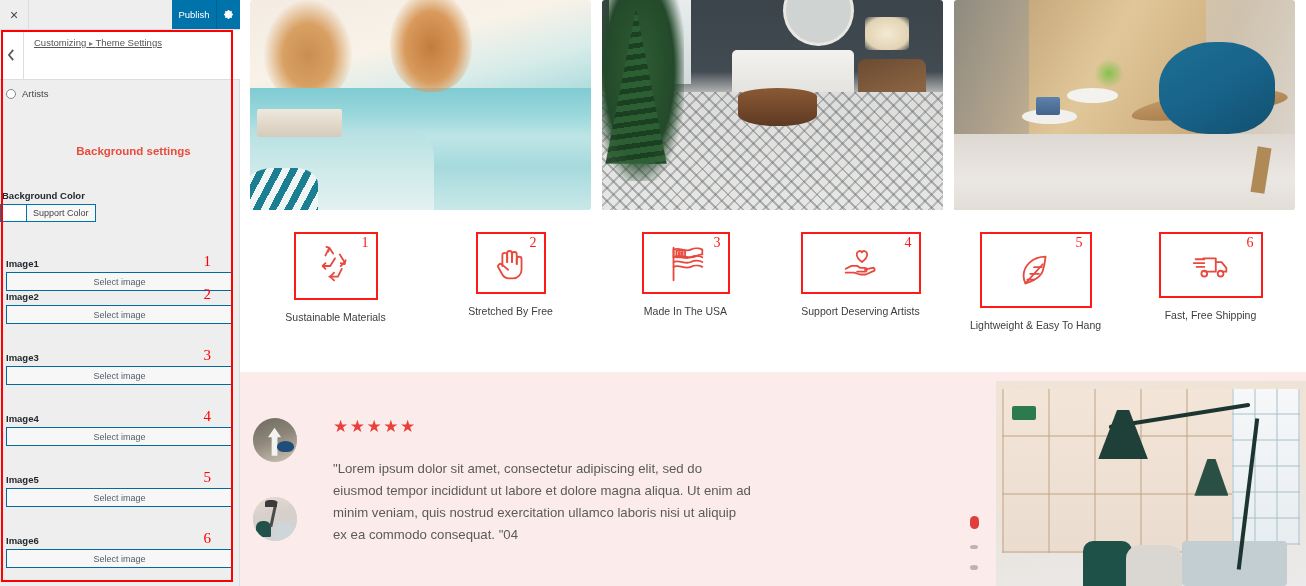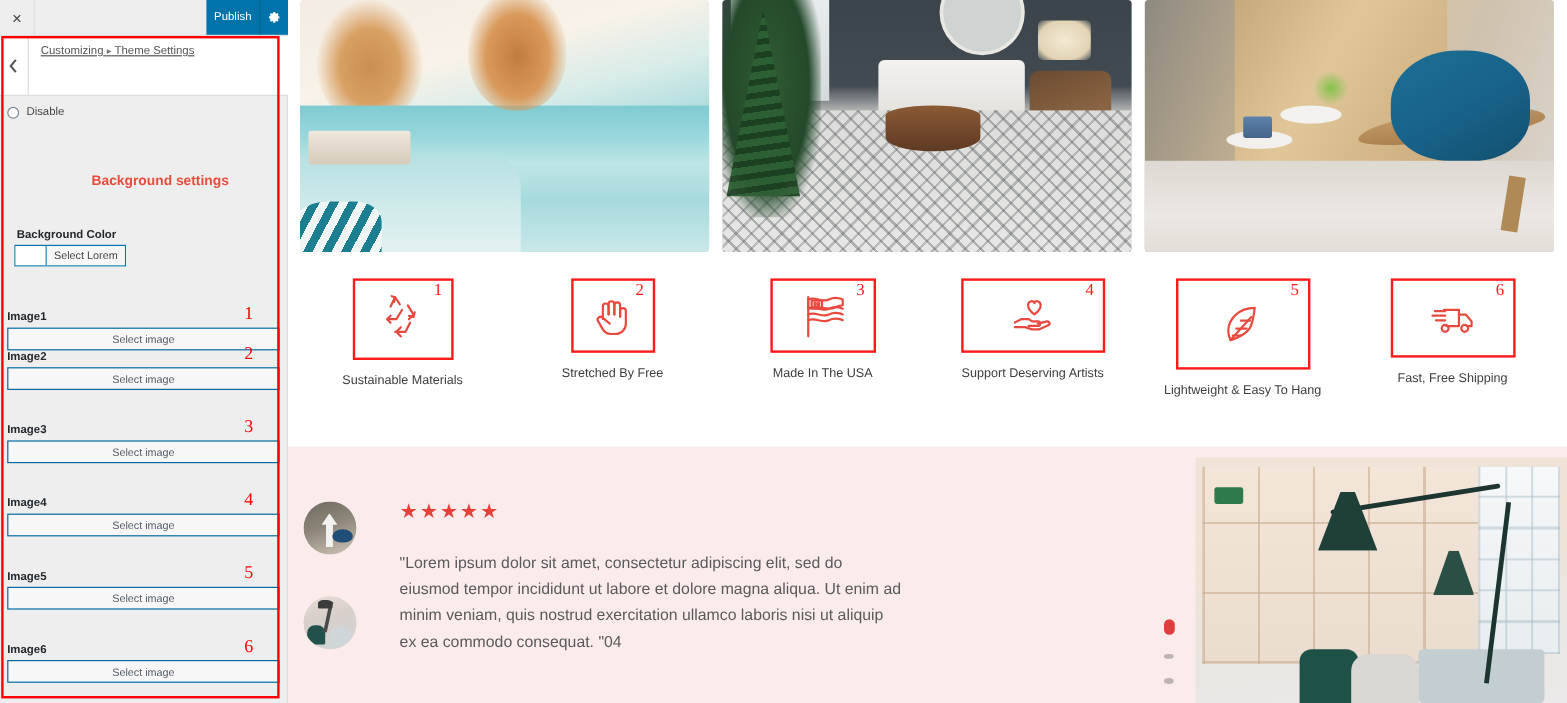--- a/index.html
+++ b/index.html
@@ -95,21 +95,21 @@
     margin: 42px 0 0 0;
     padding-left: 28px;
   }
 
   .cz-label {
     font-size: 9.5px;
     color: #23282d;
     font-weight: bold;
     margin: 0 0 3px 2px;
   }
-  .cz-color-group { margin-top: 33px; padding: 0 12px; }
+  .cz-color-group { margin-top: 33px; padding: 0 0; }
   .cz-color-picker {
     display: inline-flex; align-items: stretch;
     border: 1px solid #0073aa;
     height: 18px;
     background: #fff;
   }
   .cz-color-swatch {
     width: 26px; background: #ffffff; border-right: 1px solid #0073aa;
   }
   .cz-color-btn {
@@ -432,30 +432,30 @@
       </div>
       <div class="cz-header-text">
         <div class="cz-breadcrumb"><span>Customizing</span> <span class="sep">▸</span> <span>Theme Settings</span></div>
       </div>
     </div>
 
     <div class="cz-body">
 
       <div class="cz-checkbox-row">
         <span class="cz-radio"></span>
-        <span class="cz-checkbox-label">Disable</span>
+        <span class="cz-checkbox-label">Artists</span>
       </div>
 
       <div class="cz-section-heading">Background settings</div>
 
       <div class="cz-color-group">
         <div class="cz-label">Background Color</div>
         <div class="cz-color-picker">
           <div class="cz-color-swatch"></div>
-          <div class="cz-color-btn">Select Lorem</div>
+          <div class="cz-color-btn">Support Color</div>
         </div>
       </div>
 
       <div class="cz-image-group" id="image-fields">
           <div style="margin-top: 33px;">
             <div class="cz-img-label-row">
               <span class="cz-img-label">Image1</span>
               <span class="cz-marker">1</span>
             </div>
             <button class="cz-select-image">Select image</button>

